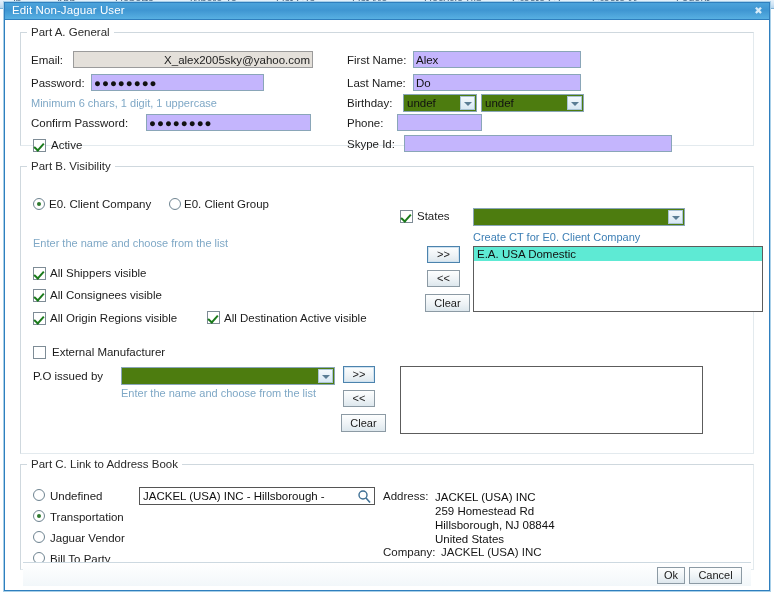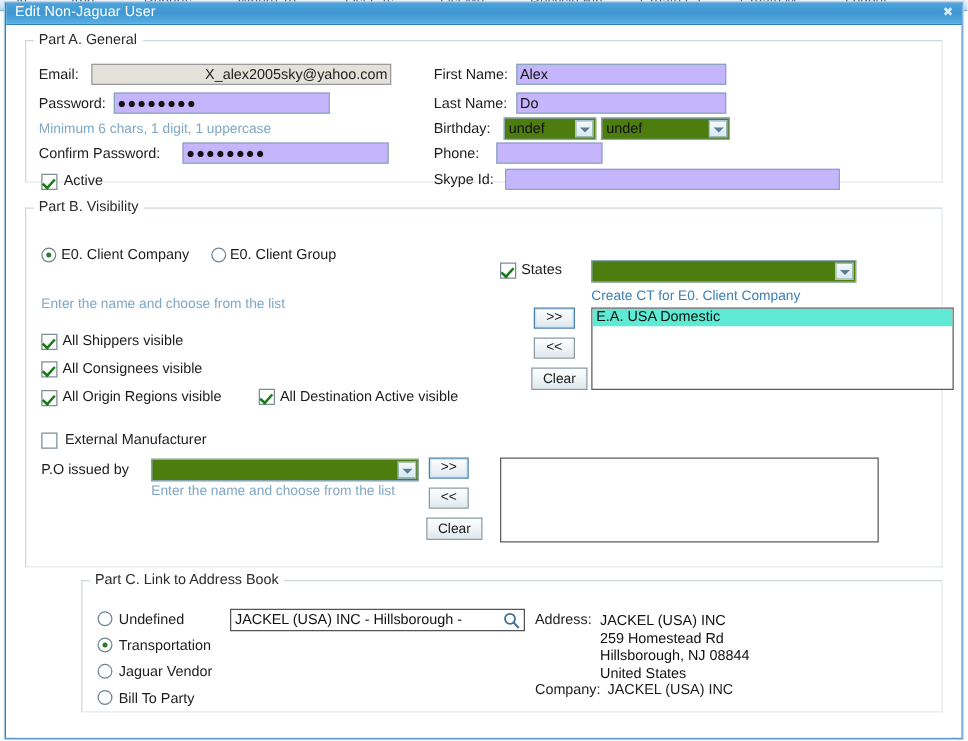--- a/index.html
+++ b/index.html
@@ -82,21 +82,21 @@
     margin: 0; padding: 0;
     background: #fff;
   }
   fieldset.part > legend {
     font-size: 11.5px; color: #2b2b2b;
     padding: 0 4px; margin-left: 6px;
   }
 
   #partA { left: 6px; top: 6px; right: 6px; height: 120px; }
   #partB { left: 6px; top: 140px; right: 6px; height: 294px; }
-  #partC { left: 6px; top: 438px; right: 6px; height: 112px; margin-left: 45px; }
+  #partC { left: 6px; top: 438px; right: 6px; height: 112px; }
 
   .lbl {
     position: absolute;
     font-size: 11.5px; color: #1c1c1c;
     white-space: nowrap;
   }
   .hint {
     position: absolute;
     font-size: 11px; color: #7fa8c6;
     white-space: nowrap;
@@ -399,16 +399,20 @@
         <span class="lbl" style="left:362px; top:20px">Address:</span>
         <span class="addr-block" style="left:414px; top:20px">JACKEL (USA) INC
 259 Homestead Rd
 Hillsborough, NJ 08844
 United States</span>
 
         <span class="lbl" style="left:362px; top:76px">Company:</span>
         <span class="lbl" style="left:420px; top:76px">JACKEL (USA) INC</span>
       </fieldset>
 
+      <div id="footer">
+        <button class="btn" style="right:66px; width:28px">Ok</button>
+        <button class="btn" style="right:9px;  width:53px">Cancel</button>
+      </div>
 
     </div>
   </div>
 </div>
 
 </body></html>

